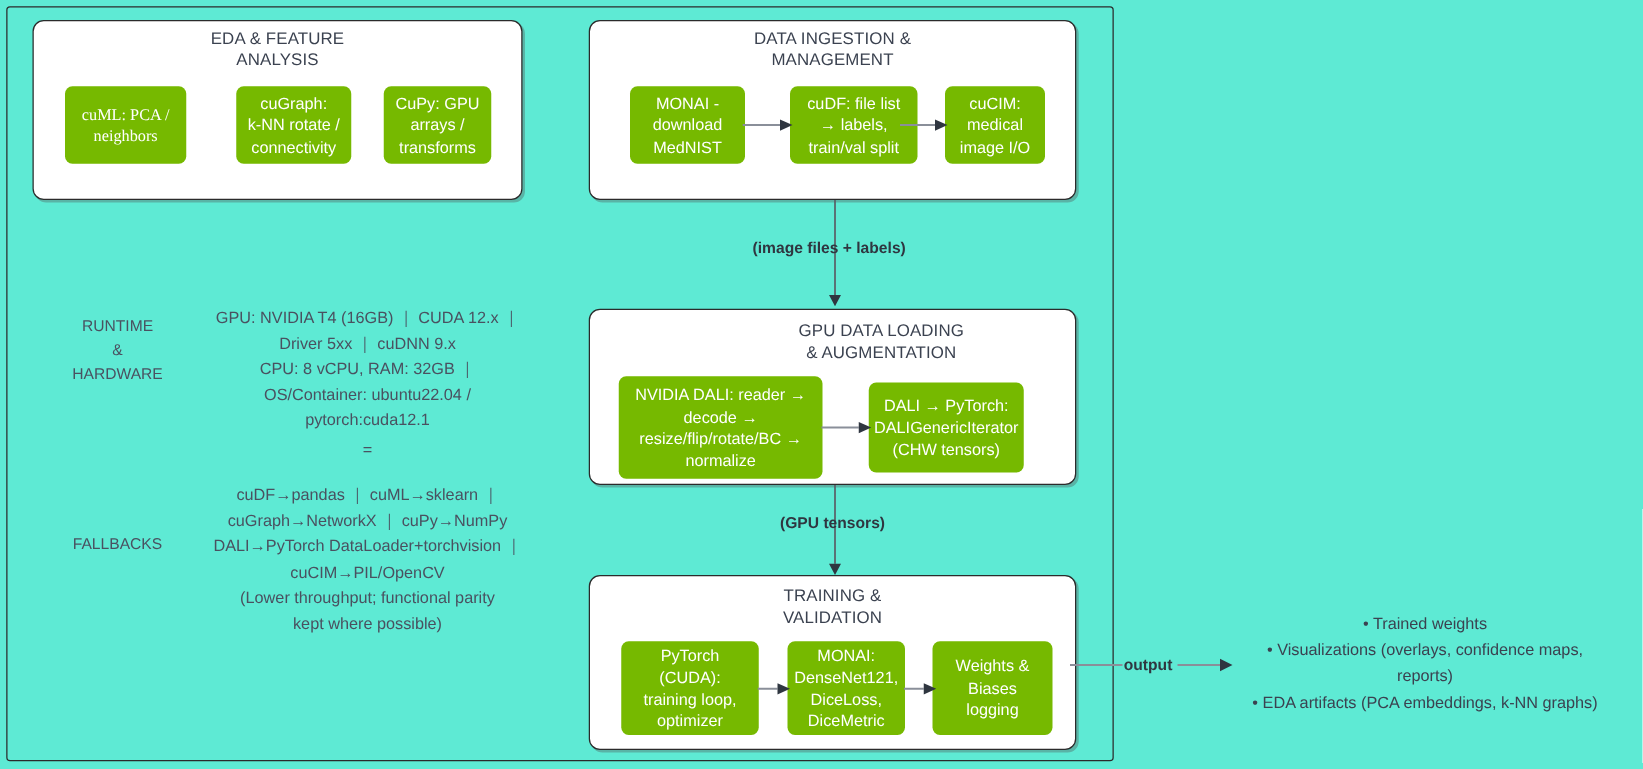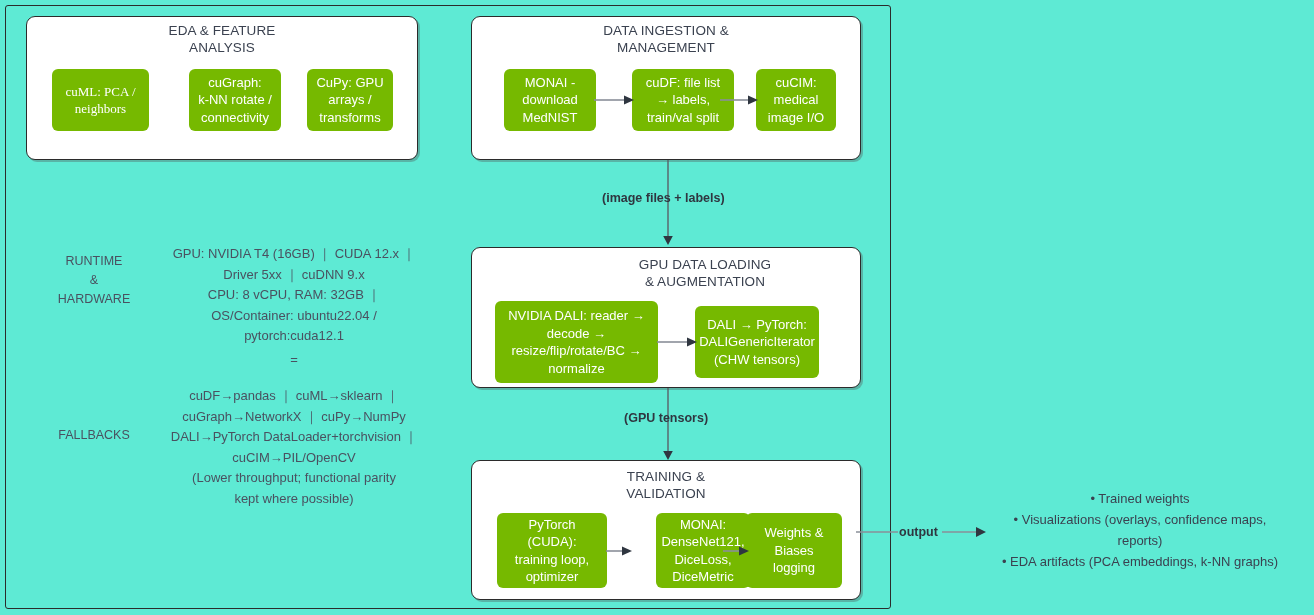--- a/index.html
+++ b/index.html
@@ -191,21 +191,21 @@
   <div class="edge-label" style="left:624px; top:411px;">(GPU tensors)</div>
 
   <div class="panel" style="left:471px; top:460px; width:390px; height:140px;">
   </div>
   <div class="panel-title" style="left:471px; top:468px; width:390px;">TRAINING &amp;
 VALIDATION</div>
 
   <div class="node" style="left:497px; top:513px; width:110px; height:75px;">PyTorch (CUDA):
 training loop,
 optimizer</div>
-  <div class="node" style="left:656px; top:513px; width:94px; height:75px;">MONAI:
+  <div class="node" style="left:630px; top:513px; width:94px; height:75px;">MONAI:
 DenseNet121,
 DiceLoss,
 DiceMetric</div>
   <div class="node" style="left:746px; top:513px; width:96px; height:75px;">Weights &amp;
 Biases logging</div>
 
   <svg class="connector" style="left:606px; top:543px;" width="28" height="16" viewBox="0 0 28 16">
     <line x1="0" y1="8" x2="16" y2="8" stroke="#8a8f99" stroke-width="1.6"></line>
     <polygon points="16,3.5 26,8 16,12.5" fill="#2f3640"></polygon>
   </svg>

